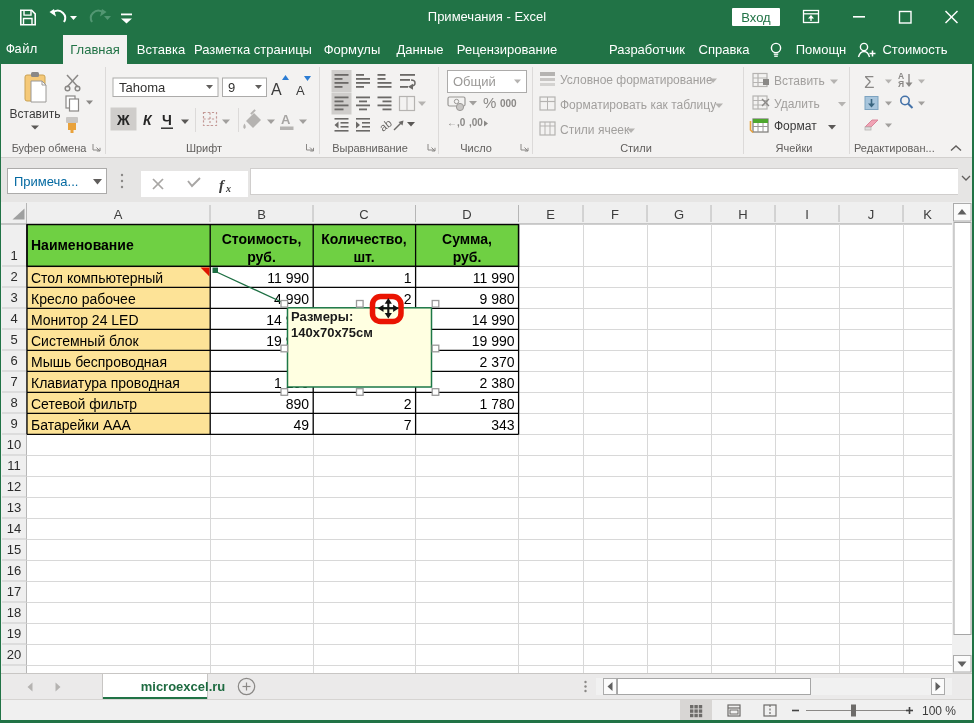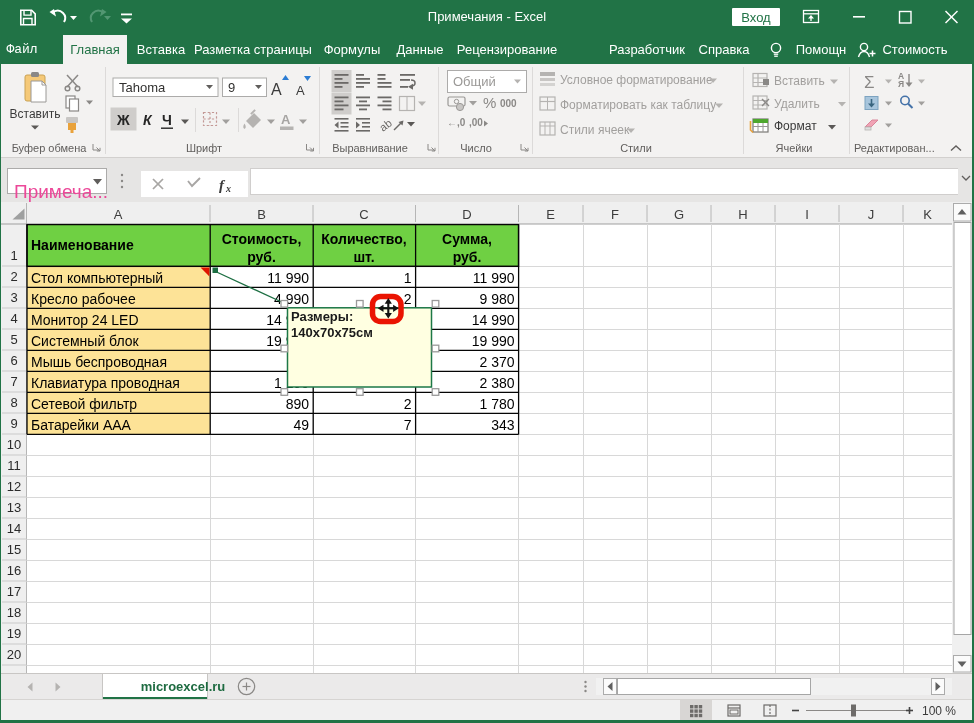--- a/index.html
+++ b/index.html
@@ -364,21 +364,21 @@
 
       <path d="M865 63 l7 -7 h6 l-7 7 z" fill="#f1a3b5" stroke="#d8869a" stroke-width="1"></path>
       <path d="M865 63 h6 l7 -7" fill="none" stroke="#d8869a" stroke-width="1"></path>
       <rect x="865" y="63" width="6" height="3" fill="#e0e0e0" stroke="#b5b3b1" stroke-width="0.8"></rect>
       <polygon points="885,59.5 892,59.5 888.5,63.5" fill="#a19f9d"></polygon>
     </g>
   </svg>
   </div>
   <div id="fbar" class="abs">
     <div id="namebox">
-        <span style="position:absolute;left:6px;top:12px;font-size:19px;color:#ec4899;">Примеча...</span>
+        <span style="position:absolute;left:6px;top:5px;font-size:13px;color:#0369a1;">Примеча...</span>
       <svg style="position:absolute;right:4px;top:10px;" width="9" height="6">
           <polygon points="0,0 9,0 4.5,5.5" fill="#605e5c"></polygon>
         </svg>
     </div>
     <svg style="position:absolute;left:117px;top:14px;" width="10" height="22">
       <circle cx="5" cy="3" r="1.2" fill="#8a8886"></circle>
         <circle cx="5" cy="9" r="1.2" fill="#8a8886"></circle>
         <circle cx="5" cy="15" r="1.2" fill="#8a8886"></circle>
     </svg>
     <div id="fxbox">

